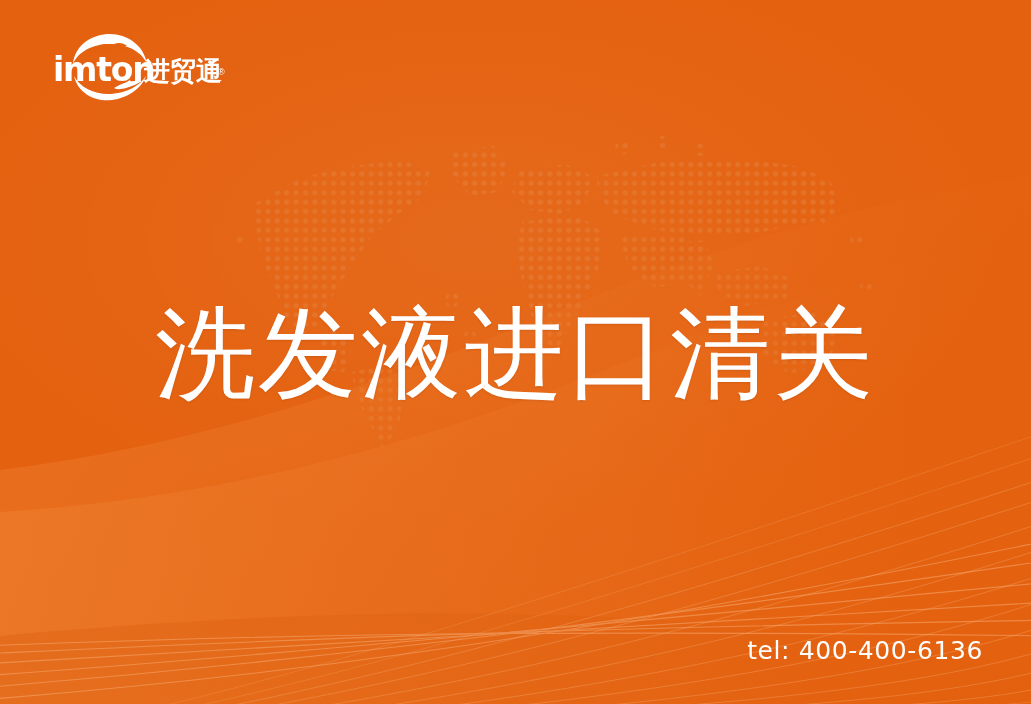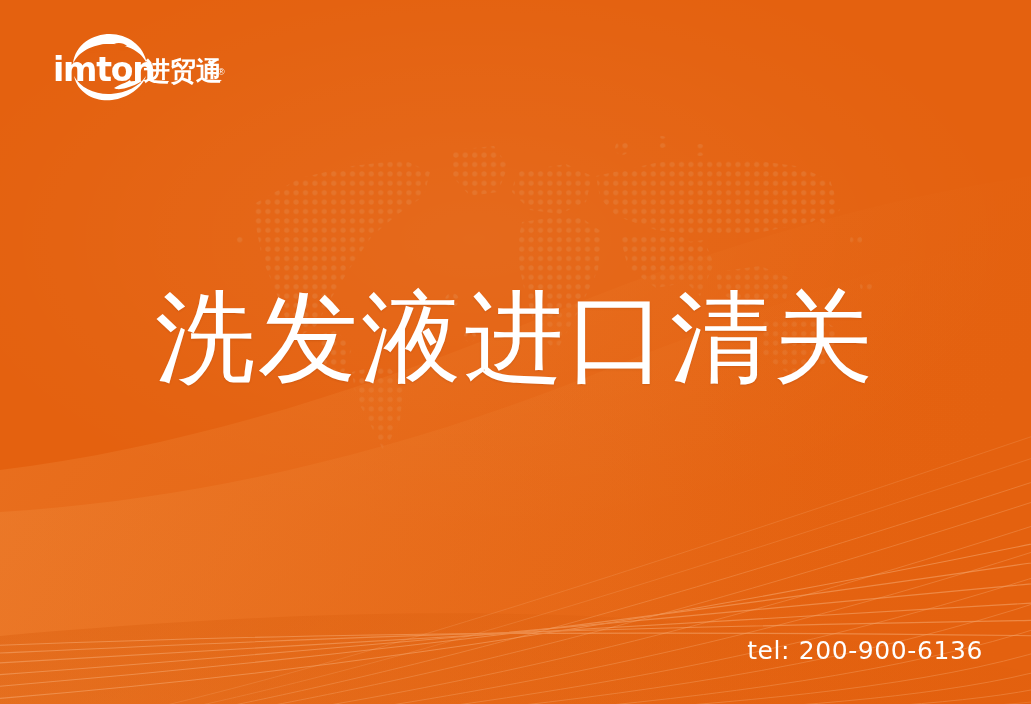--- a/index.html
+++ b/index.html
@@ -26,21 +26,21 @@
     position:absolute;left:52px;top:30px;width:180px;height:72px;
   }
   #logo-mark{position:absolute;left:0;top:0;width:180px;height:72px;}
   #logo-reg{
     position:absolute;left:166px;top:38px;
     color:#ffffff;font-size:9px;line-height:9px;
   }
 
   
   #headline{
-    position:absolute;left:0;top:212px;width:1031px;
+    position:absolute;left:0;top:228px;width:1031px;
     text-align:center;color:#ffffff;
     font-size:100px;line-height:117px;
     font-weight:400;letter-spacing:3px;
     font-family:"DejaVu Sans","Liberation Sans",sans-serif;
     text-shadow:0 1px 2px rgba(120,45,0,.18);
   }
   #headline .ln{display:block;white-space:nowrap;}
 
   
   #tel{
@@ -183,15 +183,15 @@
 
       <text x="92" y="50" font-family="'DejaVu Sans','Liberation Sans',sans-serif" font-size="26" font-weight="bold" letter-spacing="0" fill="#ffffff">进贸通</text>
     </svg>
     <span id="logo-reg">®</span>
   </div>
 
   <h1 id="headline">
     <span class="ln">洗发液进口清关</span>
   </h1>
 
-  <div id="tel">tel: 200-900-6136</div>
+  <div id="tel">tel: 400-400-6136</div>
 
 </div>
 
 </body></html>

